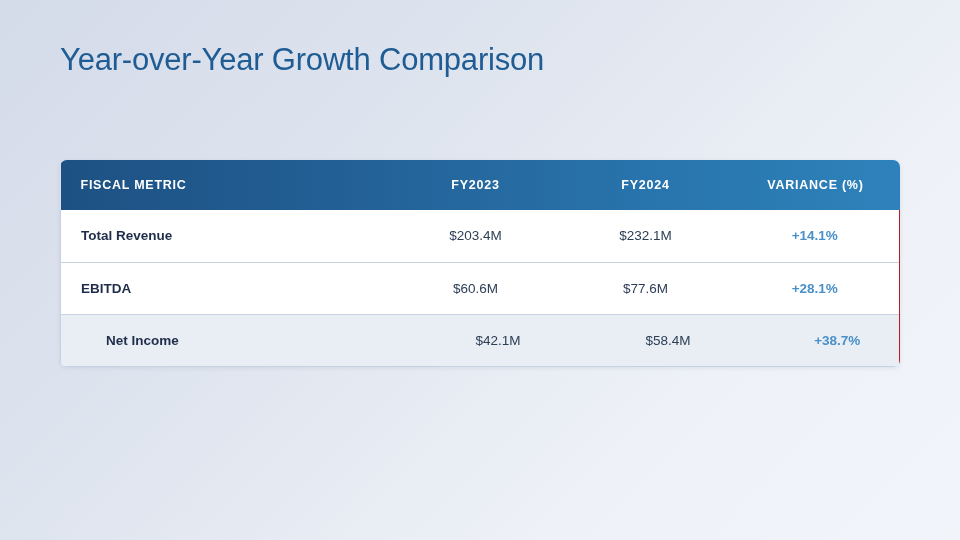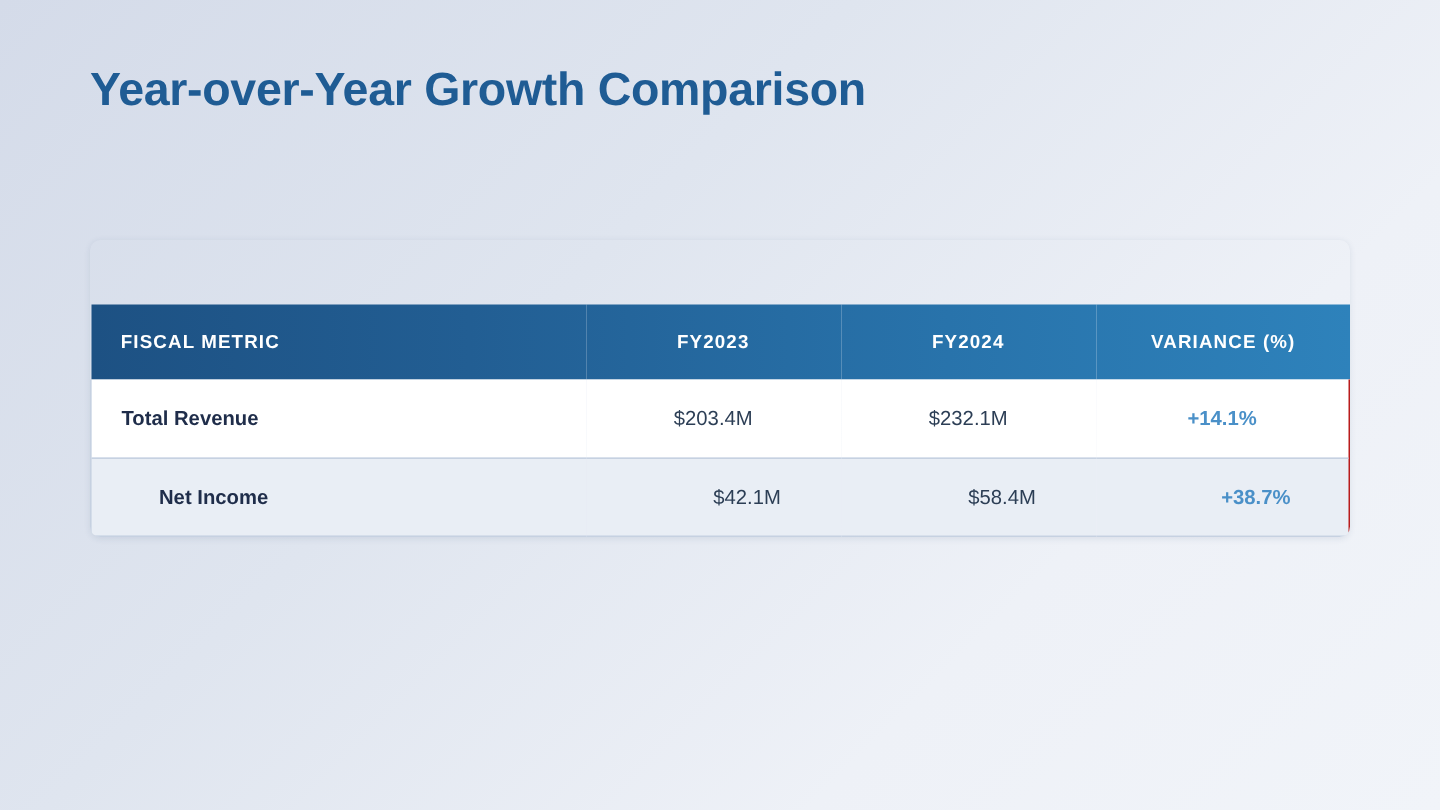--- a/index.html
+++ b/index.html
@@ -21,42 +21,41 @@
     width: 960px;
     height: 540px;
   }
 
   
   .page-title {
     position: absolute;
     left: 60px;
     top: 42px;
     font-size: 31px;
-    font-weight: bold;
+    font-weight: normal;
     color: #1f5c94;
     letter-spacing: -0.2px;
     white-space: nowrap;
   }
 
   
   .table-card {
     position: absolute;
     left: 60px;
     top: 160px;
     width: 840px;
     border-radius: 7px;
     overflow: hidden;
     box-shadow: 0 1px 4px rgba(40, 70, 110, 0.10);
   }
 
   .table-grid {
     width: 100%;
     border-collapse: collapse;
     table-layout: fixed;
-    margin-top: 43px;
   }
 
   .table-grid col.c-metric   { width: 330px; }
   .table-grid col.c-fy2023   { width: 170px; }
   .table-grid col.c-fy2024   { width: 170px; }
   .table-grid col.c-variance { width: 170px; }
 
   
   thead tr {
     background: linear-gradient(90deg, #1d5183 0%, #225e93 30%, #2873ab 68%, #2e82bb 100%);
@@ -145,20 +144,26 @@
 
       <tbody>
         <tr>
           <td class="cell-metric">Total Revenue</td>
           <td>$203.4M</td>
           <td>$232.1M</td>
           <td class="cell-variance">+14.1%</td>
         </tr>
 
 
+        <tr>
+          <td class="cell-metric">EBITDA</td>
+          <td>$60.6M</td>
+          <td>$77.6M</td>
+          <td class="cell-variance">+28.1%</td>
+        </tr>
 
         <tr class="alt">
           <td class="cell-metric">Net Income</td>
           <td>$42.1M</td>
           <td>$58.4M</td>
           <td class="cell-variance">+38.7%</td>
         </tr>
       </tbody>
     </table>
   </div>

